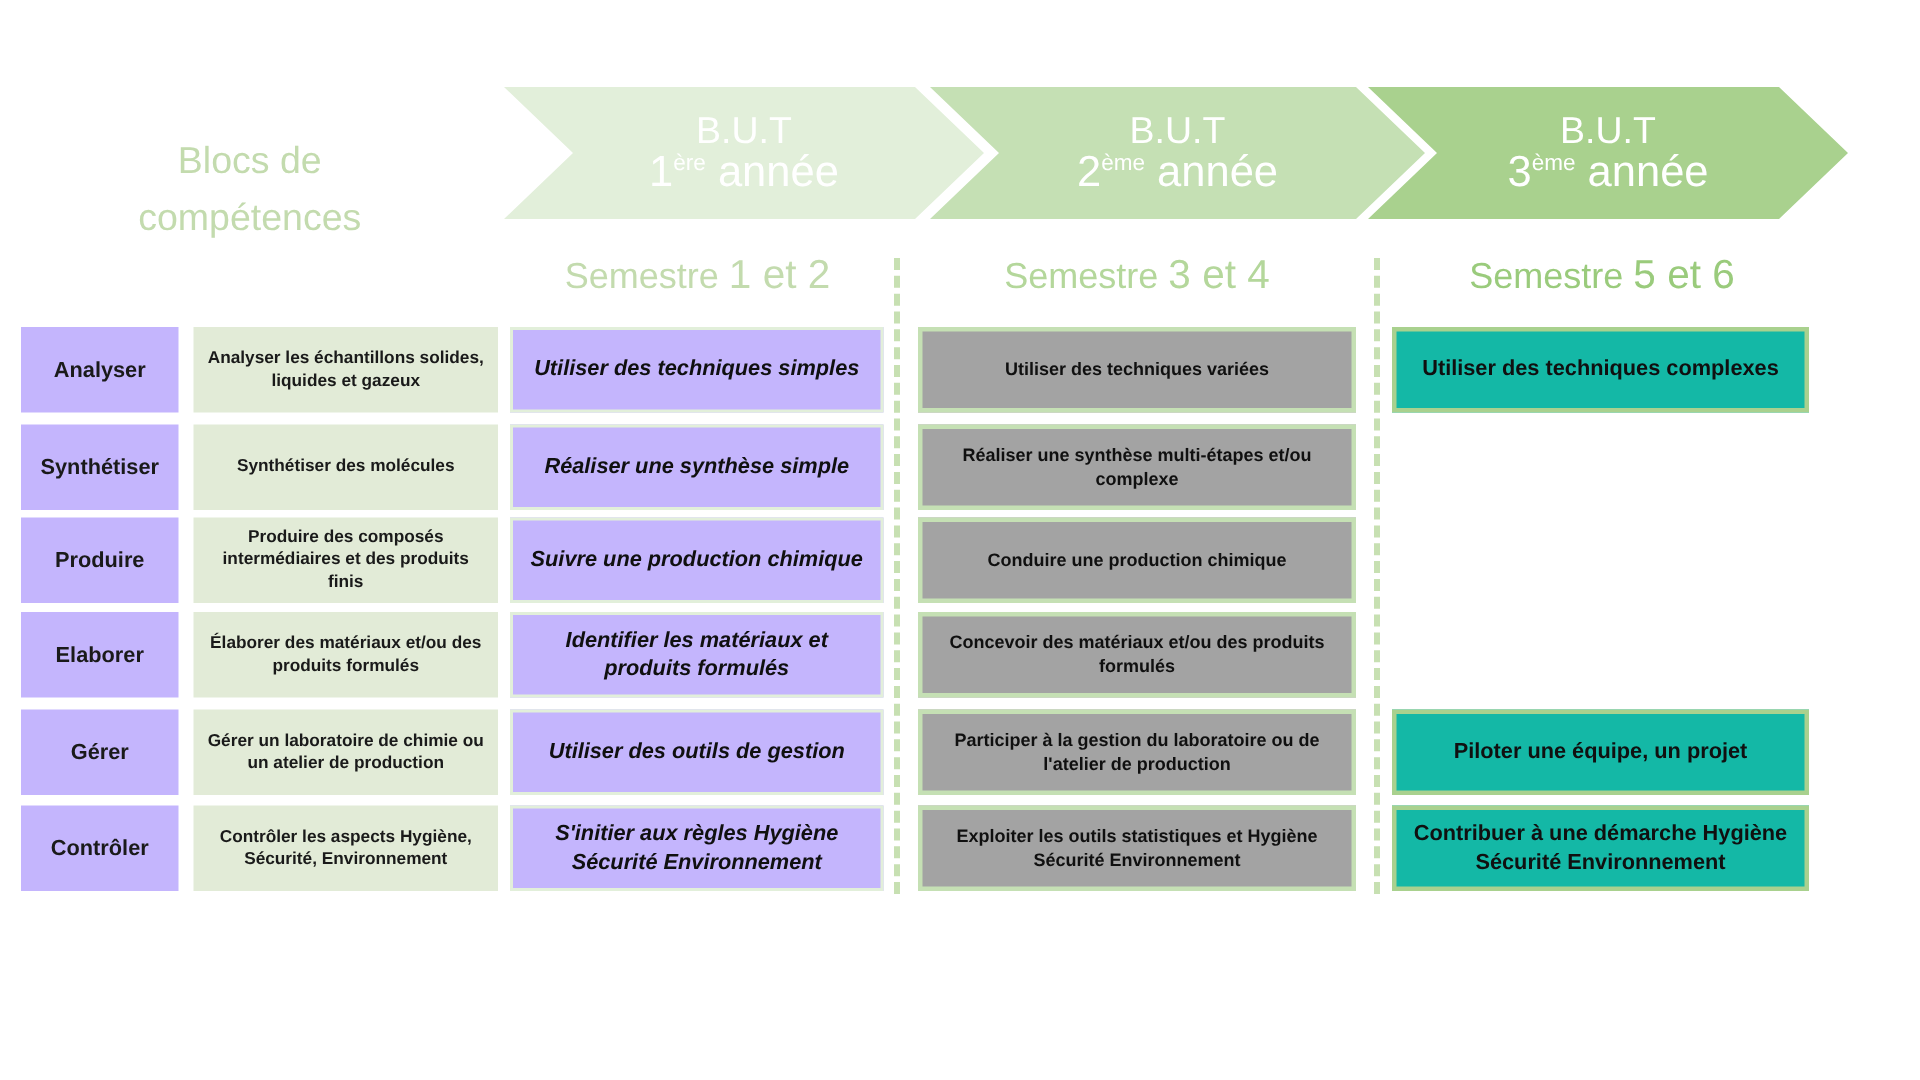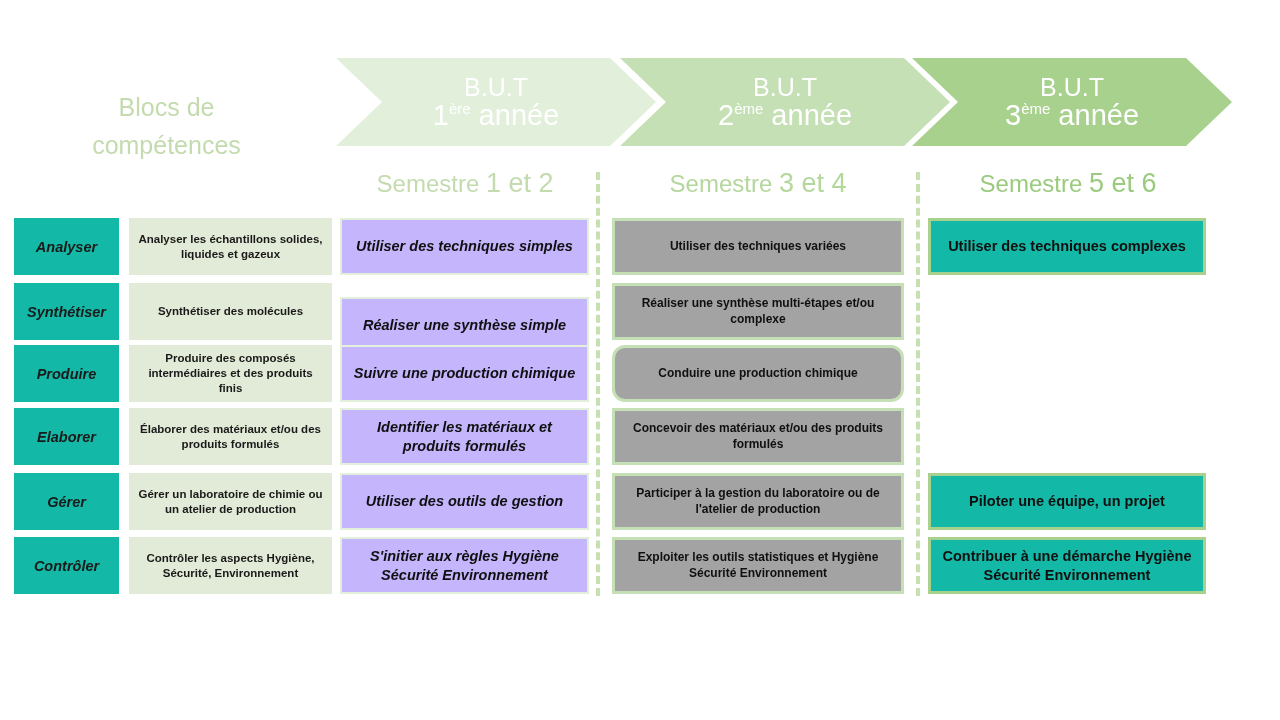--- a/index.html
+++ b/index.html
@@ -44,21 +44,21 @@
   
   .sep{
     position:absolute;width:0;border-left:4px dashed #c7e0b2;
   }
 
   
   .cell{position:absolute;box-sizing:border-box;
     display:flex;align-items:center;justify-content:center;text-align:center;}
 
   .cell-key{
-    background:#14b8a6;color:#1a1a1a;font-size:14.5px;font-weight:bold;font-style:italic;
+    background:#c4b5fd;color:#1a1a1a;font-size:14.5px;font-weight:bold;
   }
   .cell-desc{
     background:#e2ebd7;color:#1a1a1a;font-size:11.5px;font-weight:bold;
     line-height:1.28;padding:2px 8px;
   }
   .cell-s12{
     background:#c4b5fd;border:2px solid #e2efda;color:#101010;
     font-size:14.5px;font-weight:bold;line-height:1.28;padding:0 8px;font-style:italic;
   }
   .cell-s34{
@@ -115,29 +115,29 @@
       <div>
         <div class="cell cell-key" style="left: 14px; top: 218px; width: 105px; height: 57px;">Analyser</div>
         <div class="cell cell-desc" style="left: 129px; top: 218px; width: 203px; height: 57px;">Analyser les échantillons solides, liquides et gazeux</div>
         <div class="cell cell-s12" style="left: 340px; top: 218px; width: 249px; height: 57px;">Utiliser des  techniques simples</div>
         <div class="cell cell-s34" style="left: 612px; top: 218px; width: 292px; height: 57px;">Utiliser des techniques  variées</div>
         <div class="cell cell-s56" style="left: 928px; top: 218px; width: 278px; height: 57px;">Utiliser des  techniques complexes</div>
       </div>
       <div>
         <div class="cell cell-key" style="left: 14px; top: 283px; width: 105px; height: 57px;">Synthétiser</div>
         <div class="cell cell-desc" style="left: 129px; top: 283px; width: 203px; height: 57px;">Synthétiser des molécules</div>
-        <div class="cell cell-s12" style="left: 340px; top: 297px; width: 249px; height: 57px;">Réaliser une synthèse  simple</div>
+        <div class="cell cell-s12" style="left: 340px; top: 283px; width: 249px; height: 57px;">Réaliser une synthèse  simple</div>
         <div class="cell cell-s34" style="left: 612px; top: 283px; width: 292px; height: 57px;">Réaliser une synthèse  multi-étapes et/ou complexe</div>
         <div class="cell cell-s56 empty" style="left: 928px; top: 283px; width: 278px; height: 57px;"></div>
       </div>
       <div>
         <div class="cell cell-key" style="left: 14px; top: 345px; width: 105px; height: 57px;">Produire</div>
         <div class="cell cell-desc" style="left: 129px; top: 345px; width: 203px; height: 57px;">Produire des composés intermédiaires et des produits finis</div>
         <div class="cell cell-s12" style="left: 340px; top: 345px; width: 249px; height: 57px;">Suivre une  production chimique</div>
-        <div class="cell cell-s34" style="left: 612px; top: 345px; width: 292px; height: 57px; border-radius: 13px;">Conduire une  production chimique</div>
+        <div class="cell cell-s34" style="left: 612px; top: 345px; width: 292px; height: 57px;">Conduire une  production chimique</div>
         <div class="cell cell-s56 empty" style="left: 928px; top: 345px; width: 278px; height: 57px;"></div>
       </div>
       <div>
         <div class="cell cell-key" style="left: 14px; top: 408px; width: 105px; height: 57px;">Elaborer</div>
         <div class="cell cell-desc" style="left: 129px; top: 408px; width: 203px; height: 57px;">Élaborer des matériaux et/ou des produits formulés</div>
         <div class="cell cell-s12" style="left: 340px; top: 408px; width: 249px; height: 57px;">Identifier les matériaux  et produits formulés</div>
         <div class="cell cell-s34" style="left: 612px; top: 408px; width: 292px; height: 57px;">Concevoir des matériaux  et/ou des produits formulés</div>
         <div class="cell cell-s56 empty" style="left: 928px; top: 408px; width: 278px; height: 57px;"></div>
       </div>
       <div>

